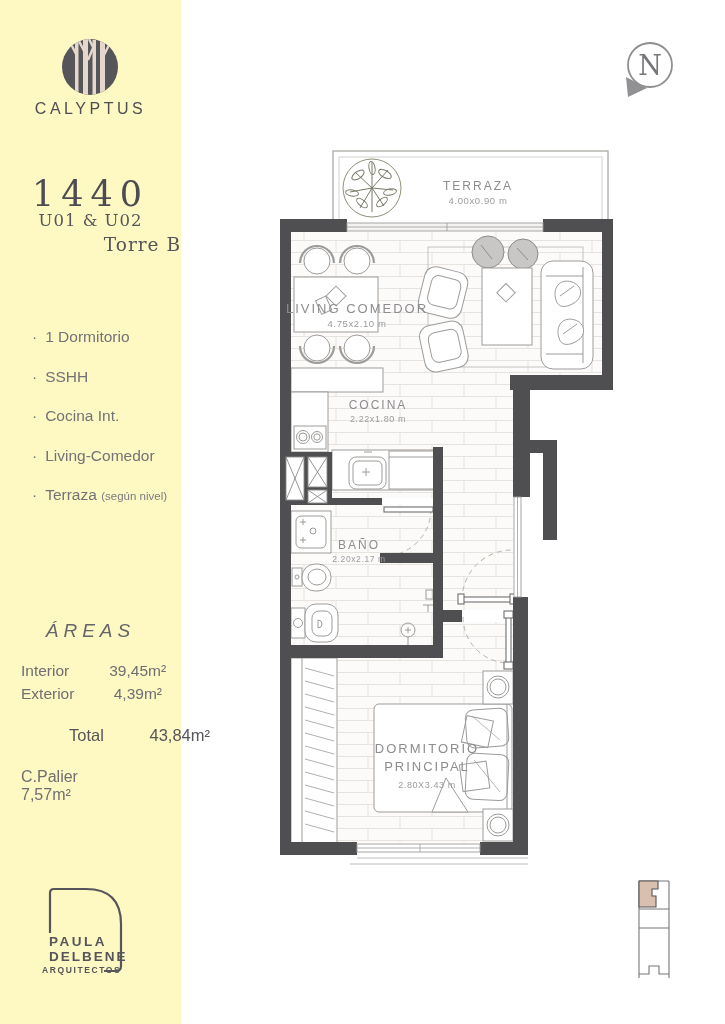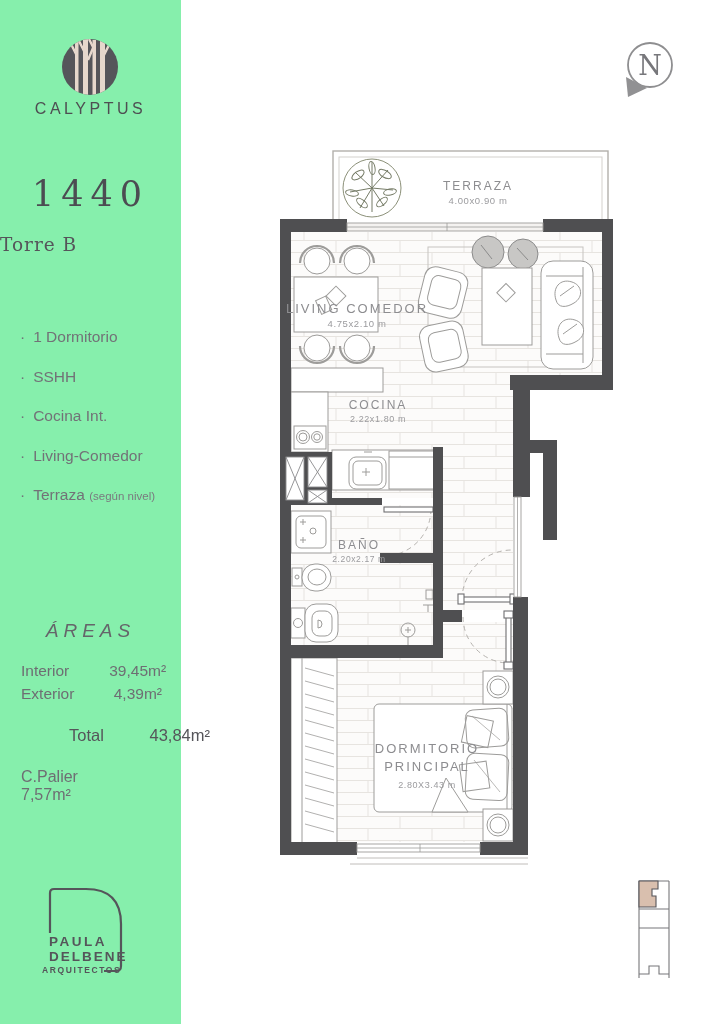--- a/index.html
+++ b/index.html
@@ -1,31 +1,31 @@
 <!DOCTYPE html>
 <html><head>
 <meta charset="utf-8">
 <style>
   html,body{margin:0;padding:0;background:#fff;}
   .page{position:relative;width:725px;height:1024px;background:#ffffff;overflow:hidden;
         font-family:"Liberation Sans",sans-serif;}
   
-  .sidebar{position:absolute;left:0;top:0;width:181px;height:1024px;background:#86efac;}
+  .sidebar{position:absolute;left:0;top:0;width:181px;height:1024px;background:#fef9c3;}
   .logo{position:absolute;left:59px;top:36px;width:62px;height:62px;}
   .brand{position:absolute;left:0;top:100px;width:181px;text-align:center;
          font-size:16px;letter-spacing:3.5px;color:#4e4e52;}
   .unit-number{position:absolute;left:0;top:166px;width:181px;text-align:center;
          font-family:"DejaVu Serif",serif;font-size:35px;letter-spacing:7px;color:#4c4c52;margin-top:8px;}
   .unit-codes{position:absolute;left:0;top:211px;width:181px;text-align:center;
          font-family:"DejaVu Serif",serif;font-size:16.5px;letter-spacing:1px;color:#55555a;}
-  .tower{position:absolute;left:0;top:234px;width:181px;text-align:left;
+  .tower{position:absolute;left:0;top:234px;width:181px;text-align:right;
          font-family:"DejaVu Serif",serif;font-size:18.5px;letter-spacing:1px;color:#55555a;}
   .features{position:absolute;left:20px;top:328px;margin:0;padding:0;list-style:none;
          font-size:15.5px;color:#727277;}
-  .features li{margin-bottom:21.5px;white-space:nowrap;}
+  .features li{margin-bottom:21.5px;white-space:nowrap;margin-left:12px;}
   .features .dot{margin-right:8px;}
   .features .note{font-size:11.5px;color:#7a7a7f;}
   .areas-title{position:absolute;left:0;top:620px;width:181px;text-align:center;
          font-size:19px;letter-spacing:5px;color:#65656a;font-style:italic;}
   .area-row{position:absolute;left:21px;width:141px;display:flex;justify-content:space-between;
          font-size:15.5px;color:#6e6e73;white-space:nowrap;}
   .row-0{top:662px;gap:40px;}
   .row-1{top:685px;}
   .row-2{top:726px;font-size:16.5px;color:#55555a;margin-left:48px;}
   .row-3{top:768px;font-size:16px;flex-direction:column;}
@@ -315,20 +315,21 @@
           <rect x="33.5" y="4" width="3.5" height="58" stroke="none"></rect>
           <rect x="41" y="1" width="5" height="61" stroke="none"></rect>
           <path d="M18,20 L12,8 M26,17 L20,5 M36,15 L30,3 M44,21 L51,7 M29,24 L34,12" stroke-width="2.4" fill="none"></path>
         </g>
       </svg>
     </div>
 
     <div class="brand">CALYPTUS</div>
 
     <div class="unit-number">1440</div>
+    <div class="unit-codes">U01 &amp; U02</div>
     <div class="tower">Torre B</div>
 
     <ul class="features">
       <li>
         <span class="dot">·</span><span>1 Dormitorio</span>
       </li>
       <li>
         <span class="dot">·</span><span>SSHH</span>
       </li>
       <li>

